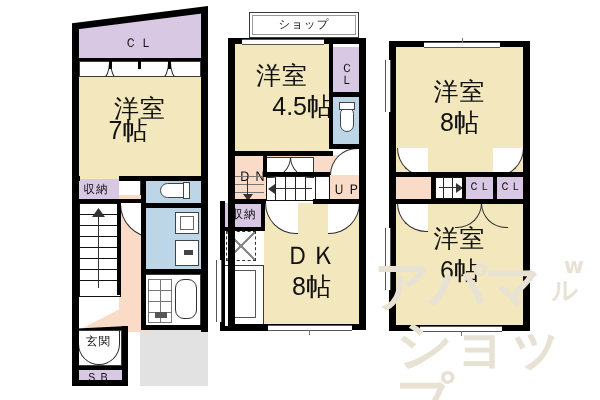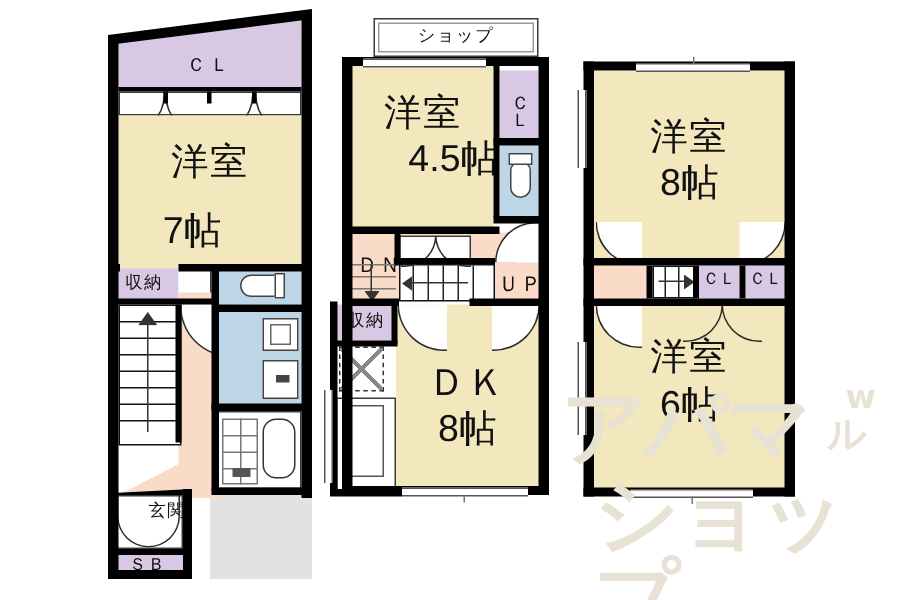--- a/index.html
+++ b/index.html
@@ -77,21 +77,21 @@
     <div class="arc" style="left:140px;top:62px;width:28px;height:28px;border-radius:0 0 28px 0;
                 border-width:0 1.2px 1.2px 0;background:transparent;"></div>
     <div class="arc" style="left:170px;top:62px;width:29px;height:28px;border-radius:0 0 0 28px;
                 border-width:0 0 1.2px 1.2px;background:transparent;"></div>
     <div class="tl abs" style="left:109px;top:61px;width:3px;height:8px;"></div>
     <div class="tl abs" style="left:138px;top:61px;width:3px;height:8px;"></div>
     <div class="tl abs" style="left:168px;top:61px;width:3px;height:8px;"></div>
 
     <div class="abs room" style="left:79px;top:77px;width:122px;height:104px;"></div>
     <div class="lbl lbl-room" style="left:79px;top:96px;width:122px;">洋室</div>
-    <div class="lbl lbl-room2" style="left:79px;top:142px;width:98px;text-align:center;">7帖</div>
+    <div class="lbl lbl-room2" style="left:79px;top:118px;width:98px;text-align:center;">7帖</div>
 
     <div class="abs cl" style="left:73px;top:179px;width:46px;height:22px;"></div>
     <div class="lbl lbl-xs" style="left:73px;top:184px;width:46px;">収納</div>
     <div class="arc" style="left:119px;top:180px;width:20px;height:20px;border-radius:0 0 0 20px;
                 border-width:0 0 1.2px 1.2px;background:transparent;"></div>
     <div class="abs white outline" style="left:119px;top:179px;width:22px;height:22px;border-left:none;border-top:none;"></div>
 
     <div class="abs hall" style="left:119px;top:201px;width:34px;height:108px;"></div>
     <div class="abs hall" style="left:75px;top:292px;width:78px;height:40px;
                 clip-path:polygon(100% 0,100% 100%,0 100%);"></div>
@@ -107,21 +107,21 @@
     <div class="tread abs" style="left:80px;top:247px;width:38px;height:1.2px;"></div>
     <div class="tread abs" style="left:80px;top:258px;width:38px;height:1.2px;"></div>
     <div class="tread abs" style="left:80px;top:269px;width:38px;height:1.2px;"></div>
     <div class="tread abs" style="left:80px;top:280px;width:38px;height:1.2px;"></div>
 
     <div class="abs" style="left:98px;top:210px;width:1.3px;height:78px;background:#333;"></div>
     <div class="abs" style="left:92px;top:208px;width:13px;height:9px;
                 clip-path:polygon(50% 0,100% 100%,0 100%);background:#333;"></div>
 
     <div class="abs white outline" style="left:75px;top:330px;width:47px;height:36px;"></div>
-    <div class="lbl lbl-xs" style="left:88px;top:336px;width:47px;">玄関</div>
+    <div class="lbl lbl-xs" style="left:75px;top:336px;width:47px;">玄関</div>
     <div class="arc" style="left:78px;top:330px;width:40px;height:34px;border-radius:0 0 40px 40px;
                 border-width:0 1.2px 1.2px 1.2px;background:transparent;"></div>
 
     <div class="abs cl" style="left:75px;top:369px;width:47px;height:17px;"></div>
     <div class="lbl lbl-xs" style="left:75px;top:372px;width:47px;">ＳＢ</div>
 
     <div class="abs water" style="left:145px;top:179px;width:56px;height:24px;"></div>
     <div class="abs" style="left:160px;top:183px;width:26px;height:15px;background:#fff;
                 border:1.2px solid #444;border-radius:13px 3px 3px 13px;"></div>
     <div class="abs" style="left:183px;top:182px;width:7px;height:17px;background:#fff;border:1.2px solid #444;"></div>

